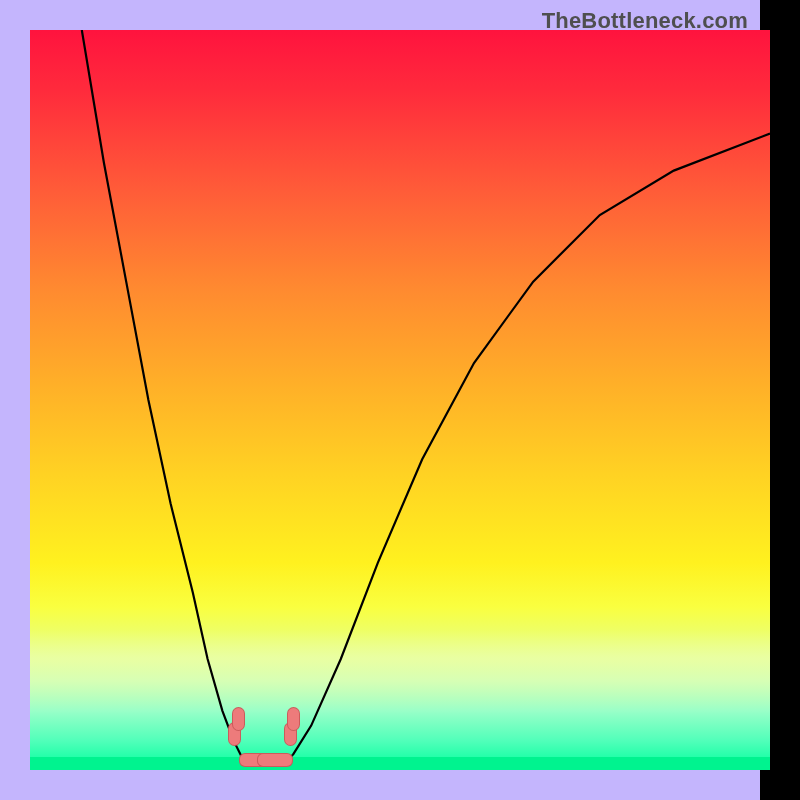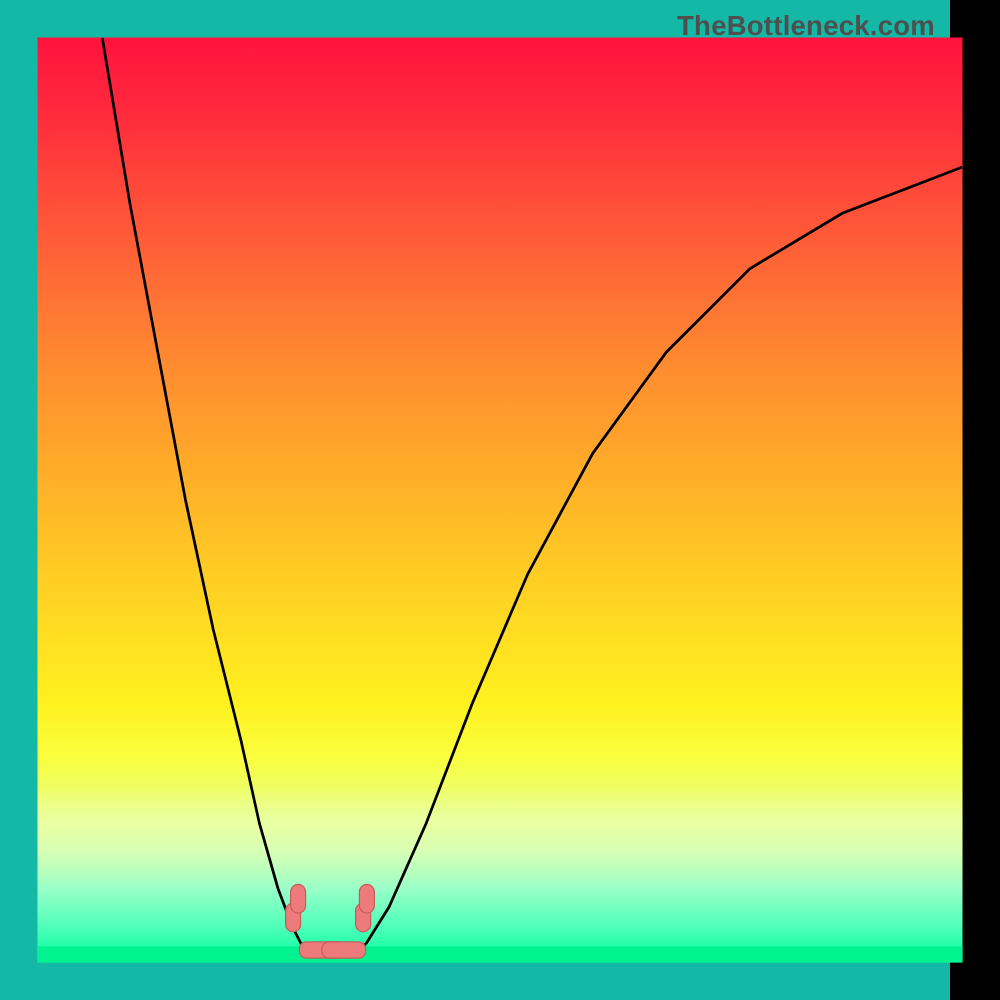--- a/index.html
+++ b/index.html
@@ -8,21 +8,21 @@
     width: 800px;
     height: 800px;
     overflow: hidden;
     background: #000;
     font-family: Arial, Helvetica, sans-serif;
   }
   .frame {
     position: relative;
     width: 760px;
     height: 800px;
-    background: #14b8a6;
+    background: #c4b5fd;
   }
   .attribution {
     position: absolute;
     top: 8px;
     right: 12px;
     color: #4f4f4f;
     font-size: 22px;
     font-weight: 600;
     letter-spacing: 0.2px;
     z-index: 5;

